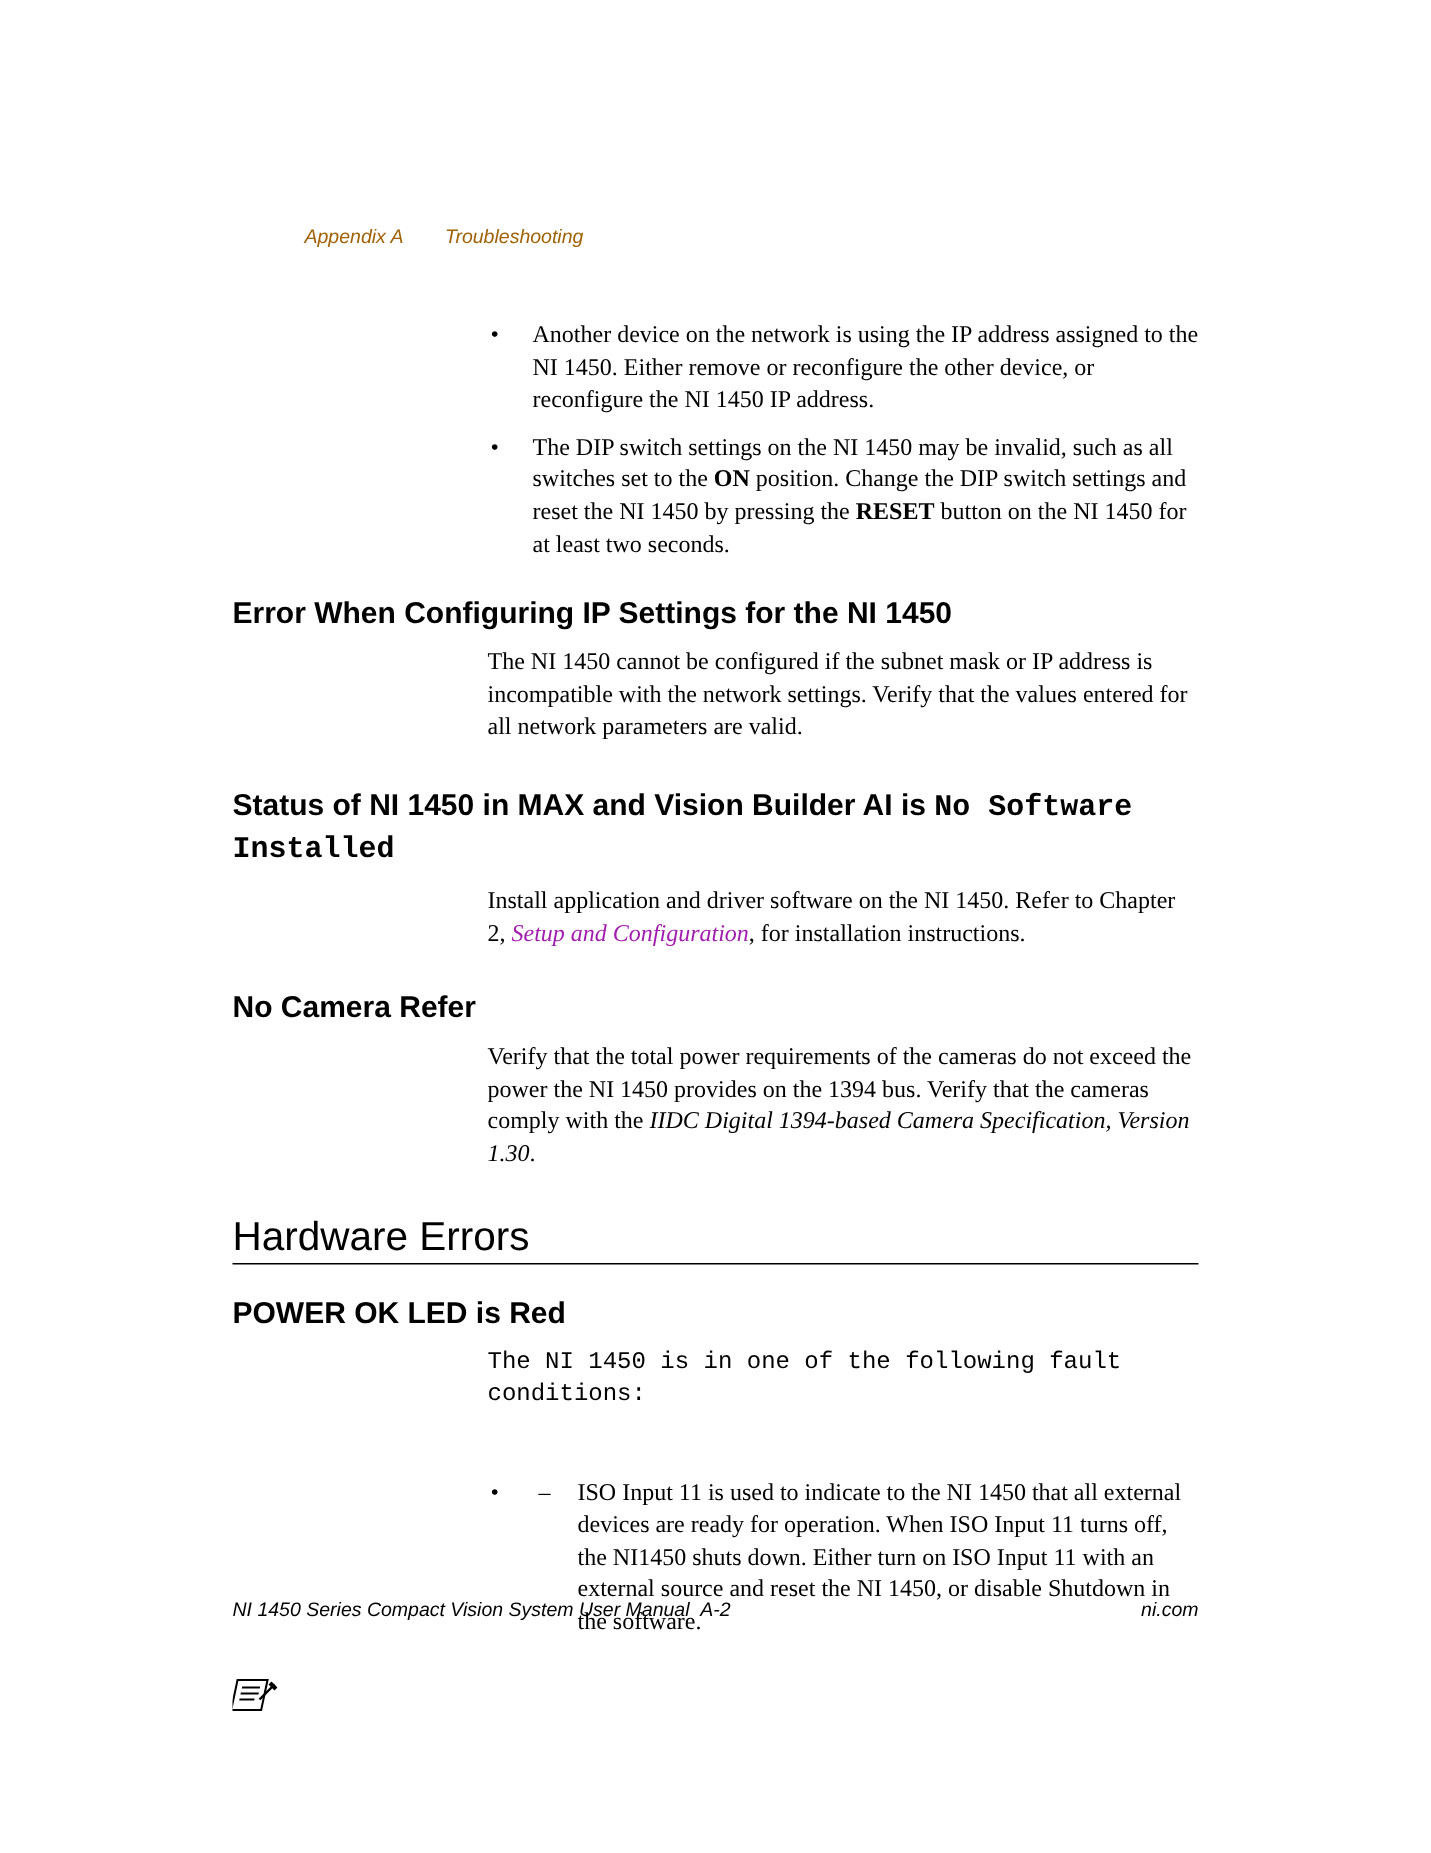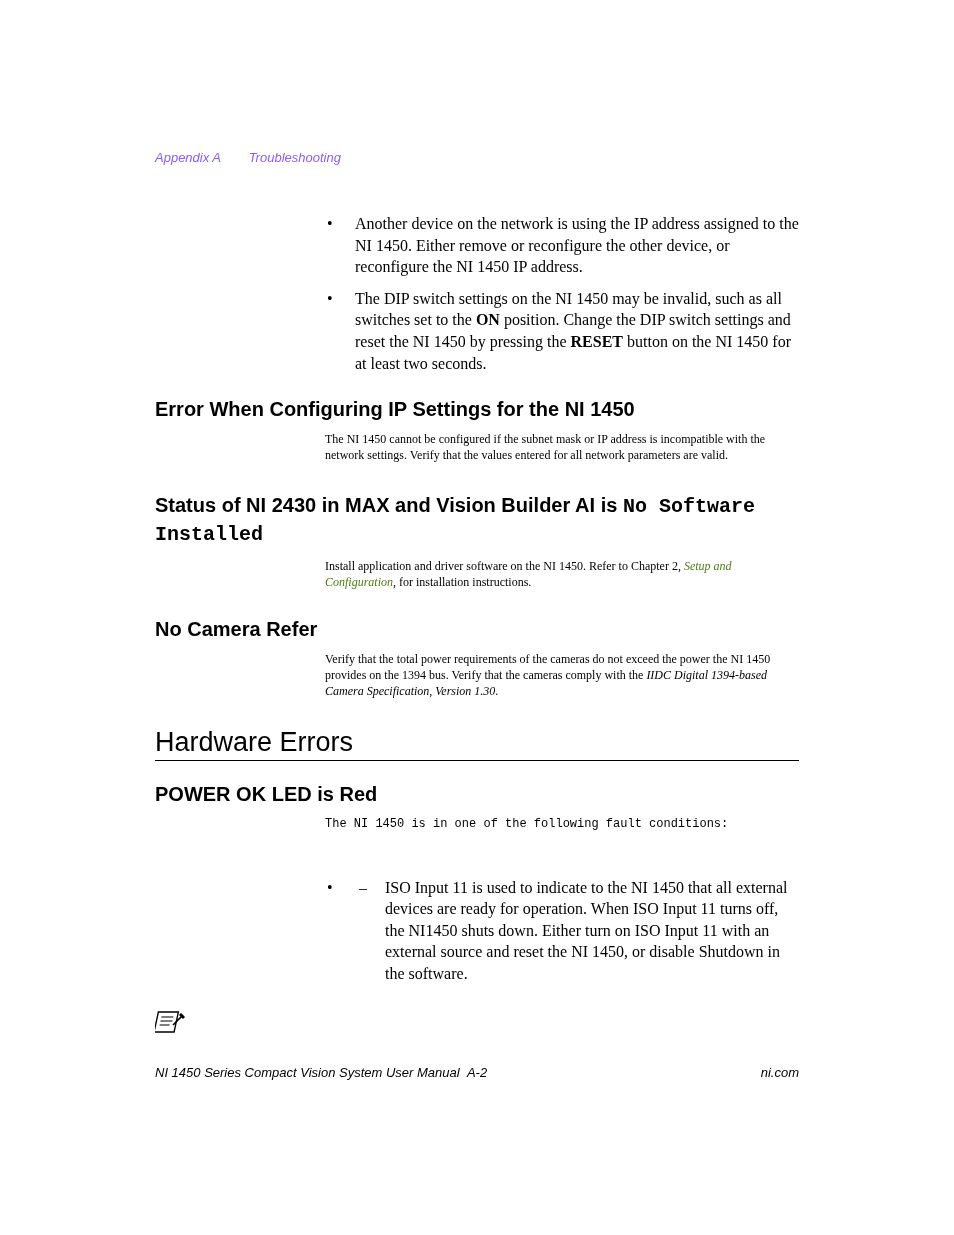--- a/index.html
+++ b/index.html
@@ -8,22 +8,23 @@
       height: 1235px;
       background: #fff;
       font-family: 'Times New Roman', Times, serif;
       position: relative;
       padding: 150px 155px 0 155px;
     }
     .header {
       font-style: italic;
       font-size: 13px;
       font-family: Arial, Helvetica, sans-serif;
-      color: #8b5cf6;
+      color: #a16207;
       margin-bottom: 48px;
+      margin-left: 48px;
     }
     .header-appendix { margin-right: 24px; }
     .bullet-list {
       list-style: none;
       margin-left: 170px;
       margin-bottom: 24px;
       margin-top: 44px;
     }
     .bullet-list li {
       position: relative;
@@ -48,26 +49,26 @@
     }
     .h2-multi {
       line-height: 1.3;
     }
     .h2-mono {
       font-family: 'Courier New', Courier, monospace;
       font-weight: bold;
     }
     .body-p {
       margin-left: 170px;
-      font-size: 12px;
+      font-size: 16px;
       line-height: 1.35;
       margin-bottom: 28px;
     }
     .link {
-      color: #4d7c0f;
+      color: #a21caf;
       font-style: italic;
     }
     .italic { font-style: italic; }
     .h1 {
       font-family: Arial, Helvetica, sans-serif;
       font-weight: normal;
       font-size: 27px;
       margin-bottom: 2px;
     }
     .rule {
@@ -141,21 +142,21 @@
   </li>
   <li>
     <span>The DIP switch settings on the NI 1450 may be invalid, such as all switches set to the </span><span class="bold">ON</span><span> position. Change the DIP switch settings and reset the NI 1450 by pressing the </span><span class="bold">RESET</span><span> button on the NI 1450 for at least two seconds.</span>
   </li>
 </ul>
 
 <div class="h2">Error When Configuring IP Settings for the NI 1450</div>
 <p class="body-p">The NI 1450 cannot be configured if the subnet mask or IP address is incompatible with the network settings. Verify that the values entered for all network parameters are valid.</p>
 
 <div class="h2 h2-multi">
-  <span>Status of NI 2430 in MAX and Vision Builder AI is </span><span class="h2-mono">No Software Installed</span>
+  <span>Status of NI 1450 in MAX and Vision Builder AI is </span><span class="h2-mono">No Software Installed</span>
 </div>
 <p class="body-p">
   <span>Install application and driver software on the NI 1450. Refer to Chapter  2, </span><span class="link">Setup and Configuration</span><span>, for installation instructions.</span>
 </p>
 
 <div class="h2">No Camera Refer</div>
 <p class="body-p">
   <span>Verify that the total power requirements of the cameras do not exceed the power the NI 1450 provides on the 1394 bus. Verify that the cameras comply with the </span><span class="italic">IIDC Digital 1394-based Camera Specification, Version 1.30</span><span>.</span>
 </p>
 

